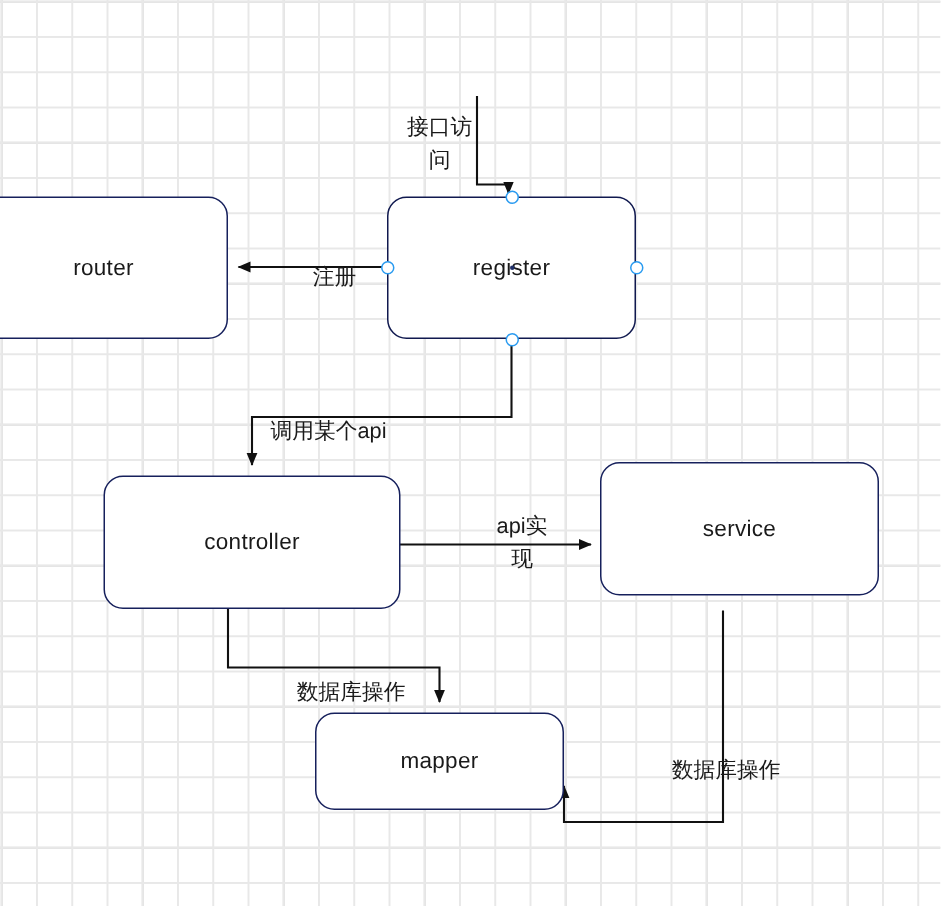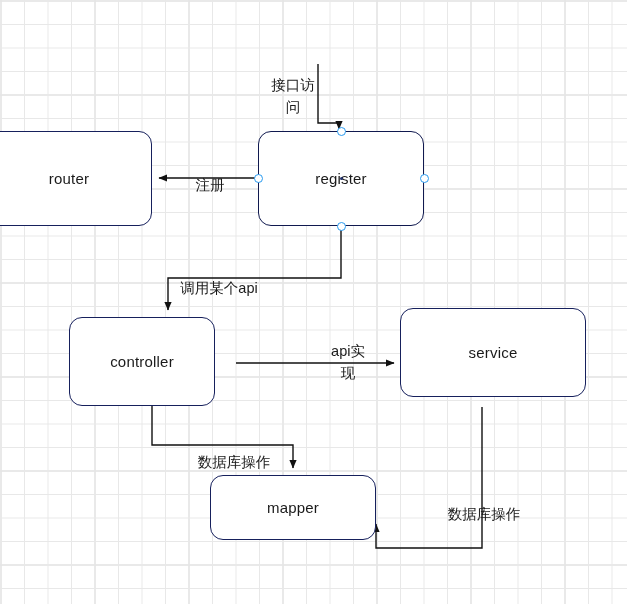--- a/index.html
+++ b/index.html
@@ -119,42 +119,42 @@
   </svg>
 
   <div class="shape" style="left:-14px; top:131px; width:166px; height:95px;">
     <span class="shape-label">router</span>
   </div>
 
   <div class="shape selected" style="left:258px; top:131px; width:166px; height:95px;">
     <span class="shape-label">register</span>
   </div>
 
-  <div class="shape" style="left:69px; top:317px; width:146px; height:89px;">
+  <div class="shape" style="left:69px; top:317px; width:198px; height:89px;">
     <span class="shape-label">controller</span>
   </div>
 
   <div class="shape" style="left:400px; top:308px; width:186px; height:89px;">
     <span class="shape-label">service</span>
   </div>
 
   <div class="shape" style="left:210px; top:475px; width:166px; height:65px;">
     <span class="shape-label">mapper</span>
   </div>
 
   <div class="handle" style="left:336.5px; top:126.5px;"></div>
   <div class="handle" style="left:336.5px; top:221.5px;"></div>
   <div class="handle" style="left:253.5px; top:173.5px;"></div>
   <div class="handle" style="left:419.5px; top:173.5px;"></div>
   <div class="centerdot" style="left:339.5px; top:176.5px;"></div>
 
   <div class="edge-label" style="left:263px; top:54px; width:60px;">接口访
 问</div>
 
-  <div class="edge-label lbl-nowrap" style="left:190px; top:154px; width:40px;">注册</div>
+  <div class="edge-label lbl-nowrap" style="left:203px; top:154px; width:40px;">注册</div>
 
   <div class="edge-label lbl-nowrap" style="left:164px; top:257px; width:110px;">调用某个api</div>
 
   <div class="edge-label" style="left:325px; top:320px; width:46px;">api实
 现</div>
 
   <div class="edge-label lbl-nowrap" style="left:186px; top:431px; width:96px;">数据库操作</div>
 
   <div class="edge-label lbl-nowrap" style="left:436px; top:483px; width:96px;">数据库操作</div>
 

